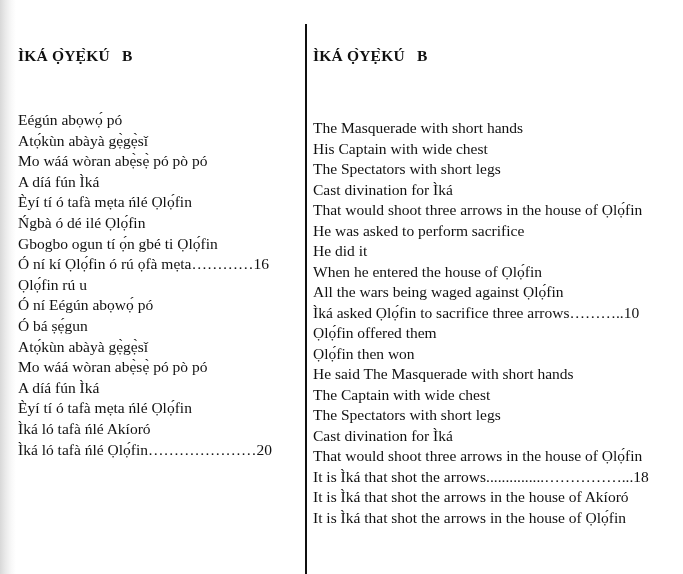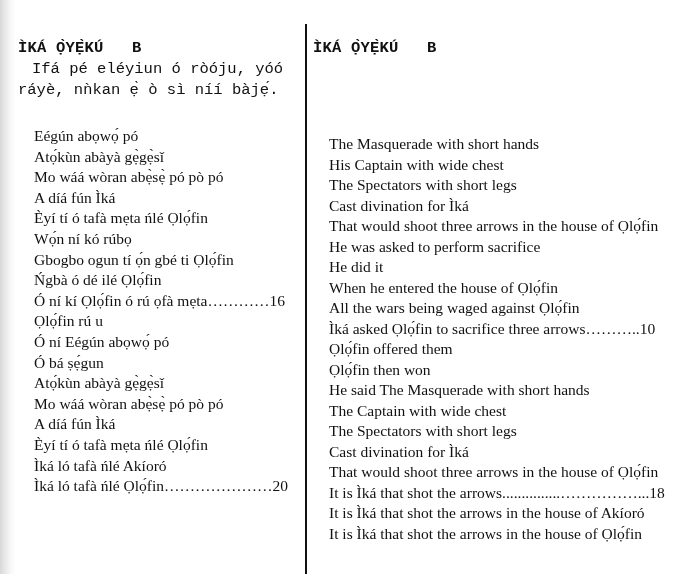--- a/index.html
+++ b/index.html
@@ -36,22 +36,21 @@
     position: absolute;
     left: 305px;
     top: 24px;
     width: 2px;
     height: 550px;
     background: #101010;
   }
 
   .col {
     position: absolute;
-    top: 38px;
-    font-family: Liberation Mono, monospace;
+    top: 46px;
   }
   .col-left  { left: 18px;  width: 280px; }
   .col-right { left: 313px; width: 366px; }
 
   .heading {
     font-weight: bold;
     font-size: 15.5px;
     line-height: 20px;
     letter-spacing: 0.2px;
     white-space: pre;
@@ -60,21 +59,21 @@
 
   .intro {
     font-size: 15.5px;
     line-height: 20.5px;
     margin: 0;
     text-indent: 14px;
   }
   .intro-just { text-align: justify; text-justify: inter-word; }
 
   .verse {
-    margin: 16px;
+    margin: 0;
     padding: 0;
     list-style: none;
   }
   .verse li {
     font-size: 15.5px;
     line-height: 20.6px;
     white-space: pre;
     margin: 0;
   }
 
@@ -88,32 +87,30 @@
 <body>
 
 <div class="page">
 
   <div class="scan-edge"></div>
 
   <div class="divider"></div>
 
   <div class="col col-left">
     <div class="heading">ÌKÁ Ọ̀YẸ̀KÚ   B</div>
-    <p class="intro">Ifá pé eléyiun ó ròóju, yóó ráyè, nǹkan ẹ̀ ò sì níí bàjẹ́.</p>
   </div>
 
   <ul class="verse verse-left">
       <li>Eégún abọwọ́ pó</li>
       <li>Atọ́kùn abàyà gẹ̀gẹ̀sǐ</li>
       <li>Mo wáá wòran abẹ̀sẹ̀ pó pò pó</li>
       <li>A díá fún Ìká</li>
       <li>Èyí tí ó tafà mẹta ńlé Ọlọ́fin</li>
-      <li>Wọ́n ní kó rúbọ</li>
+      <li>Ńgbà ó dé ilé Ọlọ́fin</li>
       <li>Gbogbo ogun tí ọ́n gbé ti Ọlọ́fin</li>
-      <li>Ńgbà ó dé ilé Ọlọ́fin</li>
       <li>Ó ní kí Ọlọ́fin ó rú ọfà mẹta…………16</li>
       <li>Ọlọ́fin rú u</li>
       <li>Ó ní Eégún abọwọ́ pó</li>
       <li>Ó bá ṣẹ́gun</li>
       <li>Atọ́kùn abàyà gẹ̀gẹ̀sǐ</li>
       <li>Mo wáá wòran abẹ̀sẹ̀ pó pò pó</li>
       <li>A díá fún Ìká</li>
       <li>Èyí tí ó tafà mẹta ńlé Ọlọ́fin</li>
       <li>Ìká ló tafà ńlé Akíoró</li>
       <li>Ìká ló tafà ńlé Ọlọ́fin…………………20</li>

